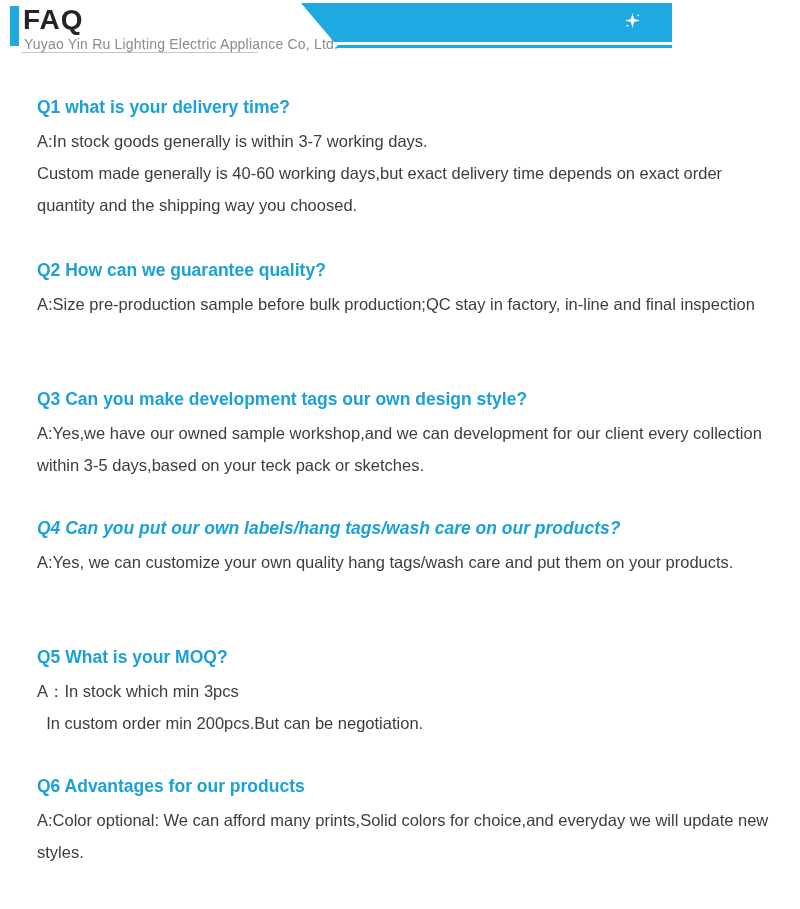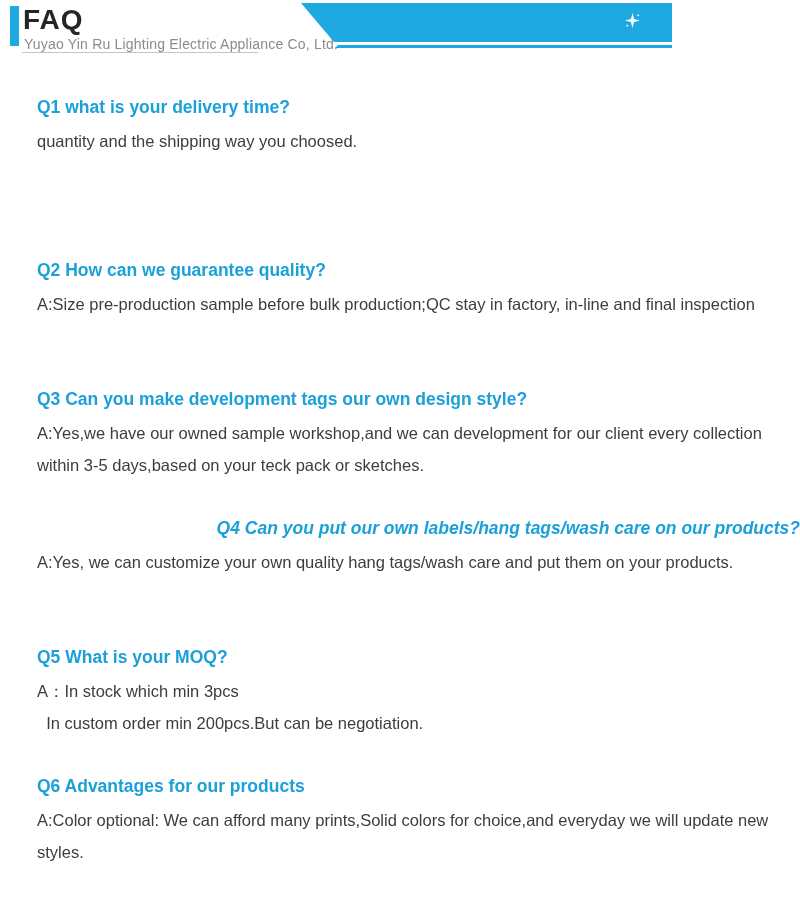--- a/index.html
+++ b/index.html
@@ -60,21 +60,21 @@
   
   .faq-section {
     position: absolute; left: 13px; right: 0; margin-left: 24px;
   }
   .q {
     margin: 0 0 7px 0;
     font-size: 17.5px; font-weight: bold;
     color: #1ba0d8; line-height: 22px;
     white-space: pre;
   }
-  .q.italic { font-style: italic; text-align: right; }
+  .q.italic { font-style: italic; }
   .a-line {
     margin: 0;
     font-size: 16.5px; color: #3d3d3d;
     line-height: 32px;
     white-space: pre;
   }
 </style>
 </head>
 <body>
 
@@ -94,20 +94,22 @@
         <circle cx="14" cy="2.5" r="1" fill="#ffffff"></circle>
         <circle cx="2.5" cy="13.5" r="1" fill="#ffffff"></circle>
       </svg>
     </div>
   </div>
 
   <div>
 
     <section class="faq-section" style="top:96px">
       <h2 class="q">Q1 what is your delivery time?</h2>
+      <p class="a-line">A:In stock goods generally is within 3-7 working days.</p>
+      <p class="a-line">Custom made generally is 40-60 working days,but exact delivery time depends on exact order</p>
       <p class="a-line">quantity and the shipping way you choosed.</p>
     </section>
 
     <section class="faq-section" style="top:259px">
       <h2 class="q">Q2 How can we guarantee quality?</h2>
       <p class="a-line">A:Size pre-production sample before bulk production;QC stay in factory, in-line and final inspection</p>
     </section>
 
     <section class="faq-section" style="top:388px">
       <h2 class="q">Q3 Can you make development tags our own design style?</h2>

